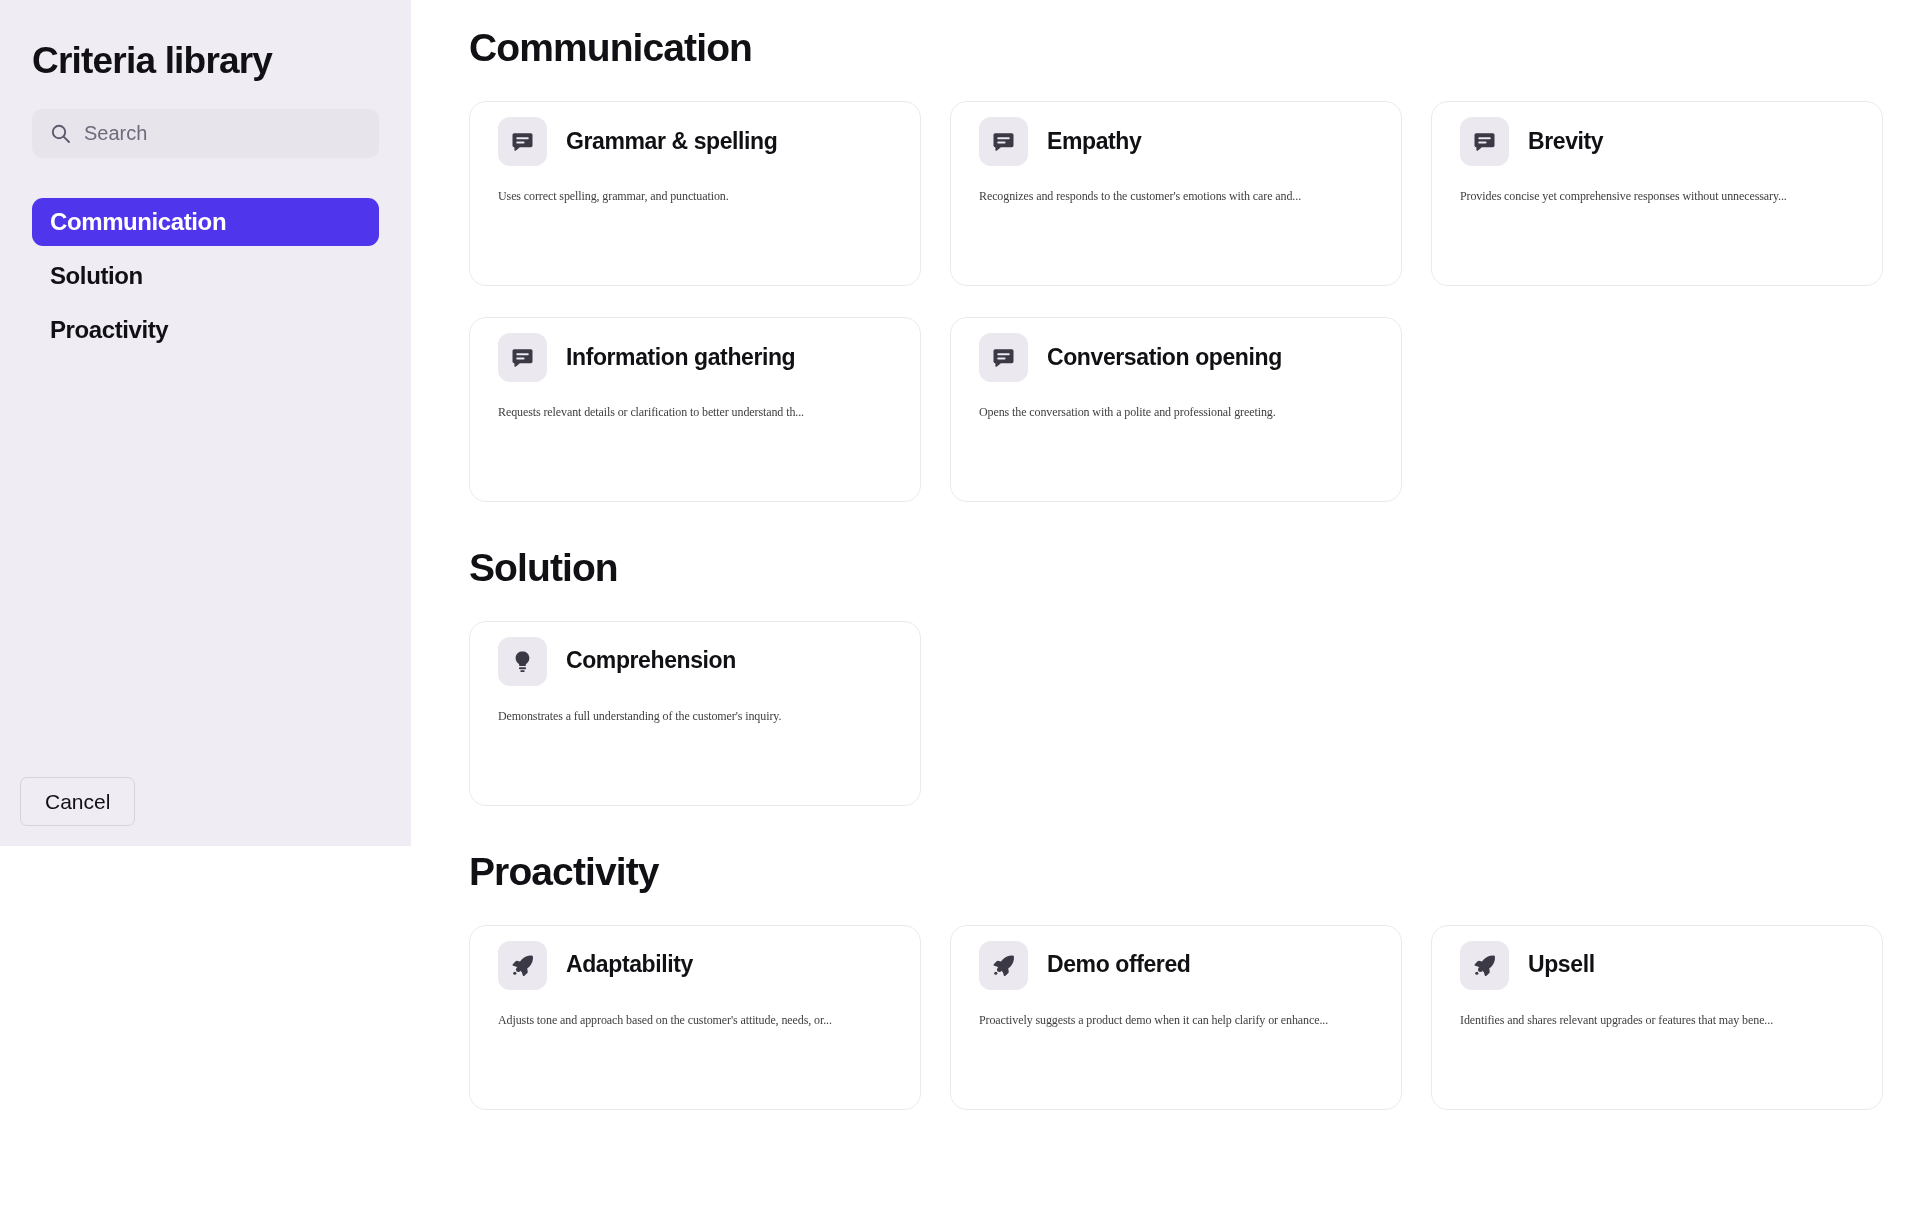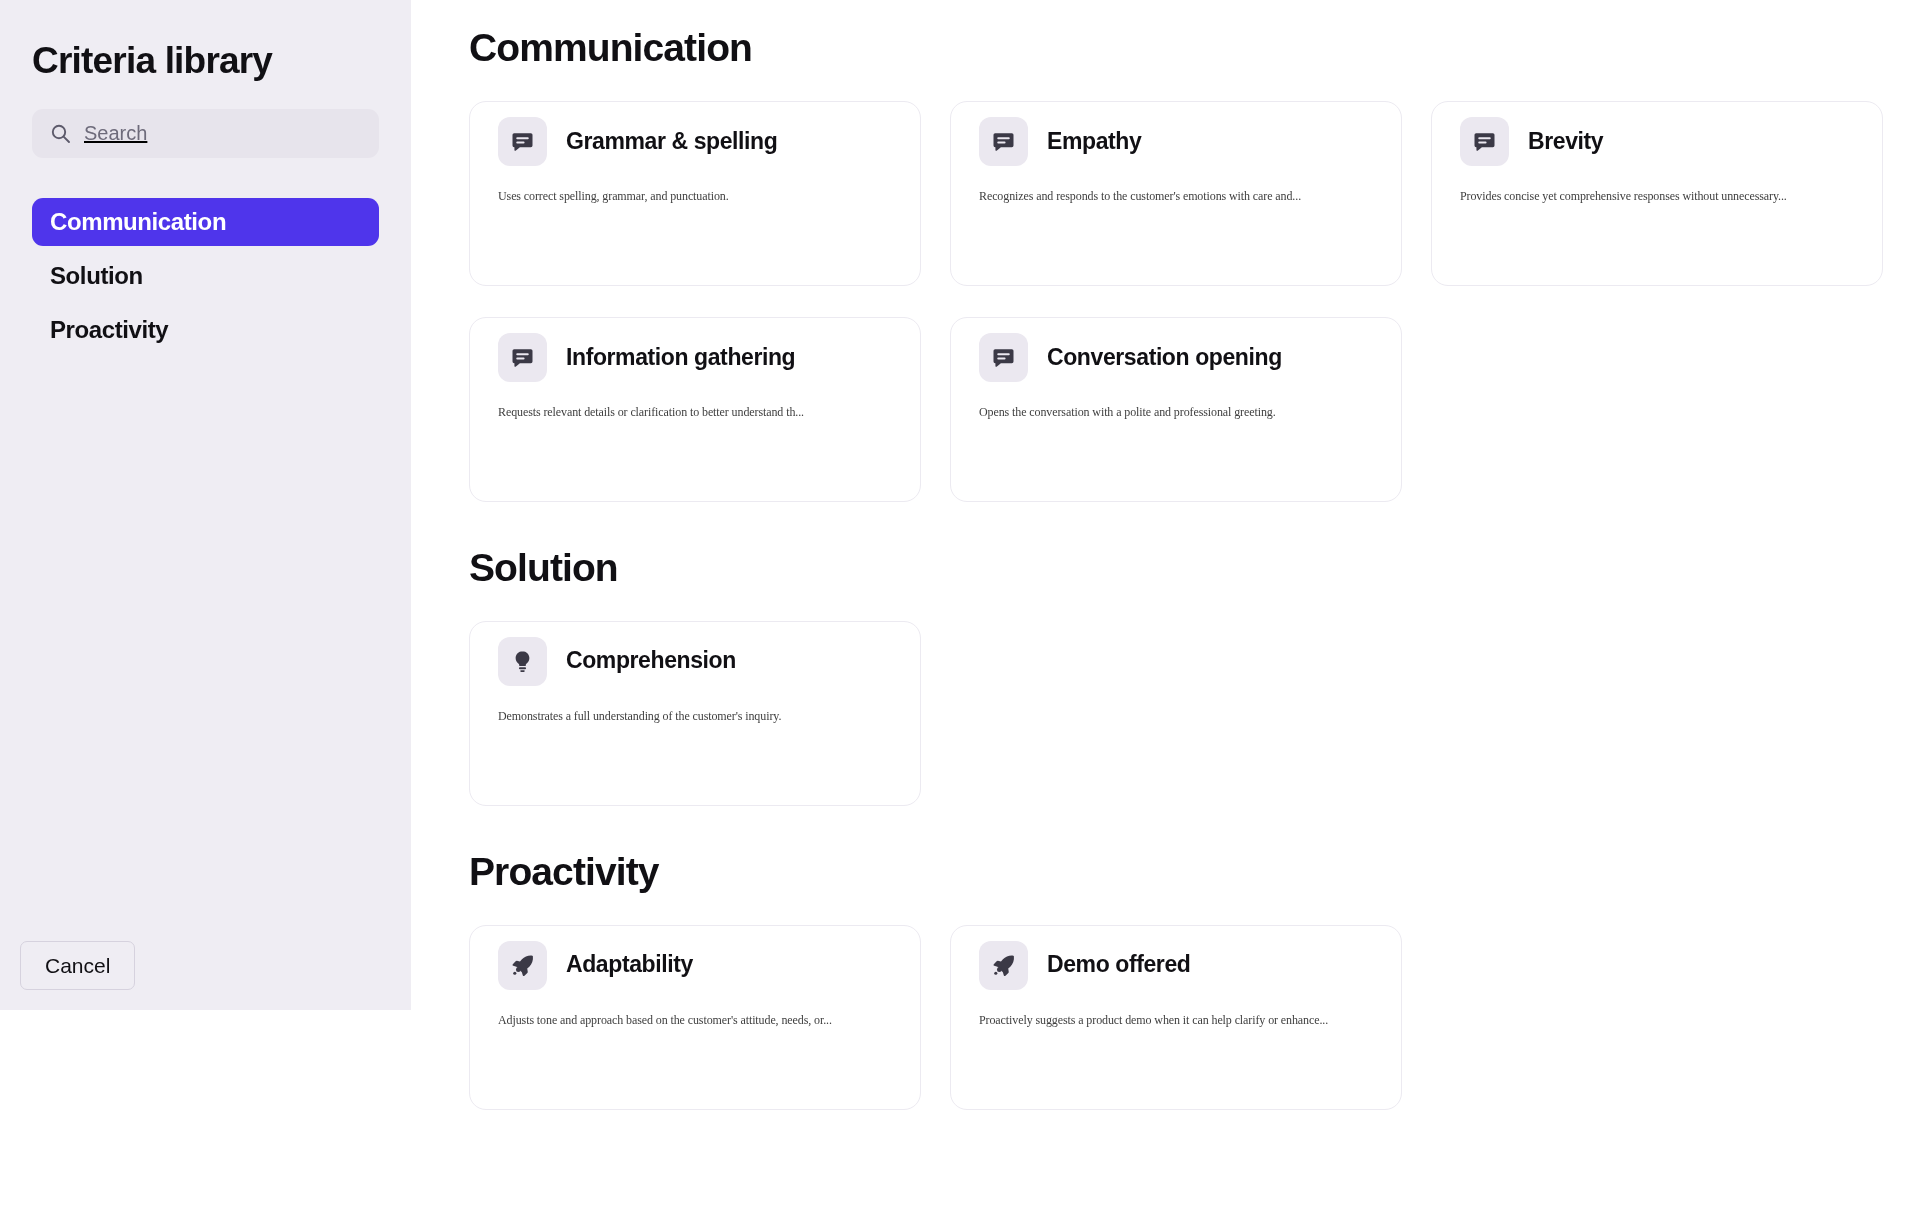--- a/index.html
+++ b/index.html
@@ -17,21 +17,21 @@
     display: flex;
     width: 1908px;
     height: 1206px;
     position: relative;
   }
 
   
   .sidebar {
     width: 411px;
     min-width: 411px;
-    height: 1010px;
+    height: 846px;
     background: #efedf3;
     padding: 34px 32px 0 32px;
     position: relative;
   }
 
   .sidebar-title {
     font-size: 37px;
     font-weight: 700;
     color: #111014;
     letter-spacing: -0.8px;
@@ -43,21 +43,20 @@
   .search-box {
     display: flex;
     align-items: center;
     gap: 13px;
     height: 49px;
     background: #e7e4ec;
     border-radius: 11px;
     padding: 0 18px;
     margin-bottom: 40px;
     cursor: text;
-    text-decoration: underline;
   }
   .search-icon { display: flex; align-items: center; justify-content: center; width: 21px; height: 21px; flex: none; }
   .search-icon svg { display: block; }
   .search-input {
     border: none;
     outline: none;
     background: transparent;
     font-family: "Liberation Sans", sans-serif;
     font-size: 20px;
     color: #3c3a45;
@@ -334,18 +333,31 @@
                 <path d="M21.3 2.6c-3.6-.45-7.3.9-9.85 3.45L9.6 8.05l-2.9-.5a1.5 1.5 0 0 0-1.3.42L2.7 10.7c-.5.5-.3 1.35.38 1.55l3.1.95 5.2 5.2.95 3.1c.2.68 1.05.88 1.55.38l2.73-2.7c.35-.35.5-.85.42-1.3l-.5-2.9 2-1.85c2.55-2.55 3.9-6.25 3.45-9.85a.62.62 0 0 0-.68-.68z"></path>
                 <circle cx="8" cy="16" r="2.3"></circle>
                 <circle cx="4.6" cy="19.4" r="1.5"></circle>
               </svg>
             </span>
             <span class="card-title">Demo offered</span>
           </div>
           <div class="card-desc">Proactively suggests a product demo when it can help clarify or enhance...</div>
         </div>
 
+        <div class="card">
+          <div class="card-head">
+            <span class="card-icon">
+              <svg width="25" height="25" viewBox="0 0 24 24" fill="#3b3946">
+                <path d="M21.3 2.6c-3.6-.45-7.3.9-9.85 3.45L9.6 8.05l-2.9-.5a1.5 1.5 0 0 0-1.3.42L2.7 10.7c-.5.5-.3 1.35.38 1.55l3.1.95 5.2 5.2.95 3.1c.2.68 1.05.88 1.55.38l2.73-2.7c.35-.35.5-.85.42-1.3l-.5-2.9 2-1.85c2.55-2.55 3.9-6.25 3.45-9.85a.62.62 0 0 0-.68-.68z"></path>
+                <circle cx="8" cy="16" r="2.3"></circle>
+                <circle cx="4.6" cy="19.4" r="1.5"></circle>
+              </svg>
+            </span>
+            <span class="card-title">Upsell</span>
+          </div>
+          <div class="card-desc">Identifies and shares relevant upgrades or features that may bene...</div>
+        </div>
 
       </div>
     </section>
 
   </main>
 </div>
 
 </body></html>

